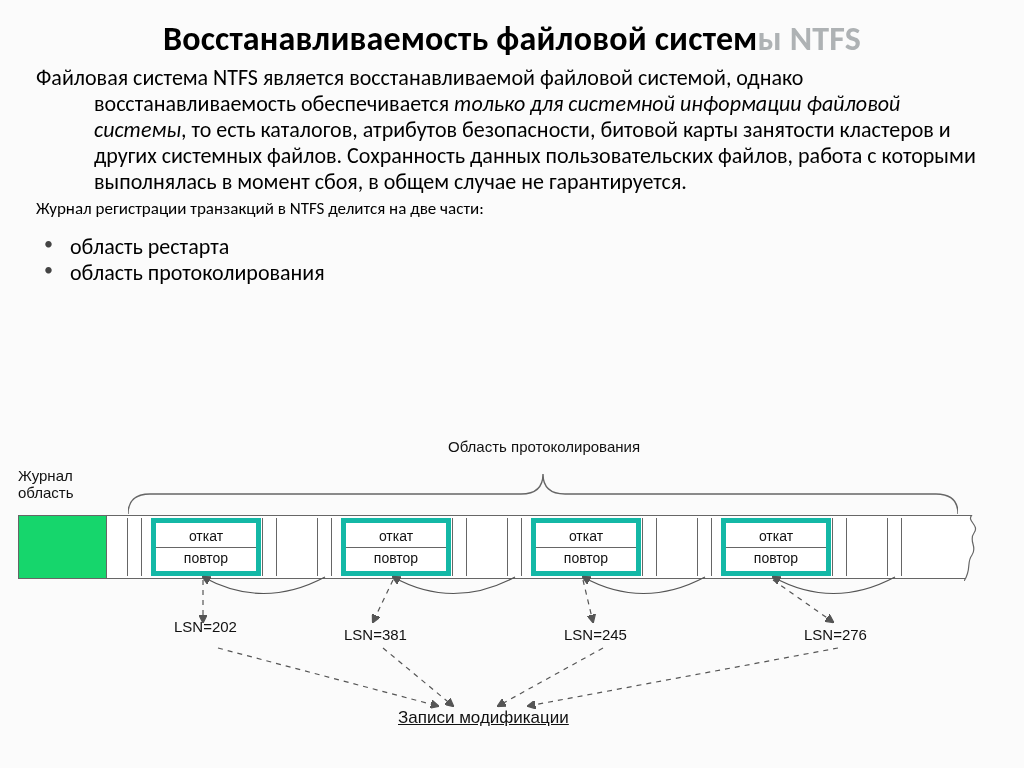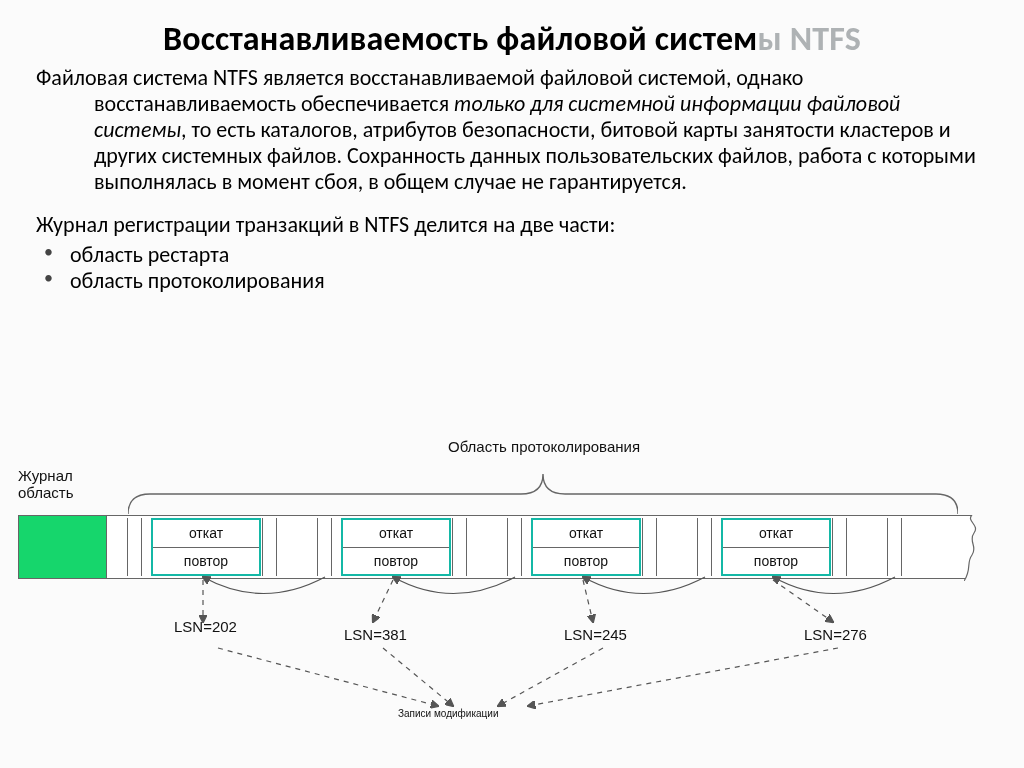--- a/index.html
+++ b/index.html
@@ -26,27 +26,27 @@
   }
   .title .grey { color: #aeb2b4; }
   .p1 {
     font-size: 22px;
     line-height: 1.18;
     padding-left: 58px;
     text-indent: -58px;
   }
   .p1 em { font-style: italic; }
   .p2 {
-    font-size: 22px;
+    font-size: 17px;
     line-height: 1.18;
-    margin-top: 17px;
+    margin-top: 4px;
   }
   ul.bullets {
     list-style: none;
-    margin-top: 4px;
+    margin-top: 15px;
   }
   ul.bullets li {
     font-size: 22px;
     line-height: 1.18;
     position: relative;
     padding-left: 34px;
   }
   ul.bullets li::before {
     content: "•";
     position: absolute;
@@ -105,21 +105,21 @@
     position: absolute;
     top: 2px;
     bottom: 2px;
     width: 0;
     border-left: 1px solid #666;
   }
   .rec .inner {
     position: absolute;
     top: 2px;
     bottom: 2px;
-    border: 2px solid #14b8a6;
+    border: 5px solid #14b8a6;
   }
   .rec .inner .hline {
     position: absolute;
     left: 0; right: 0;
     top: 50%;
     border-top: 1px solid #666;
   }
   .rec .inner .t1, .rec .inner .t2 {
     position: absolute;
     left: 0; right: 0;
@@ -146,21 +146,21 @@
     left: 110px;
     width: 830px;
     height: 56px;
     pointer-events: none;
   }
 
   
   .lsn { position: absolute; font-size: 15px; }
 
   
-  .lbl-mod { position: absolute; top: 298px; left: 380px; font-size: 10px; }
+  .lbl-mod { position: absolute; top: 298px; left: 380px; font-size: 17px; text-decoration: underline; }
 
   
   svg.arrows { position: absolute; left: 0; top: 0; width: 988px; height: 340px; pointer-events: none; }
   svg.arrows path { fill: none; stroke: #555; stroke-width: 1.2; }
   svg.arrows path.dash { stroke-dasharray: 5 5; }
   svg.arrows .head { fill: #555; }
 </style>
 </head>
 <body>
 

